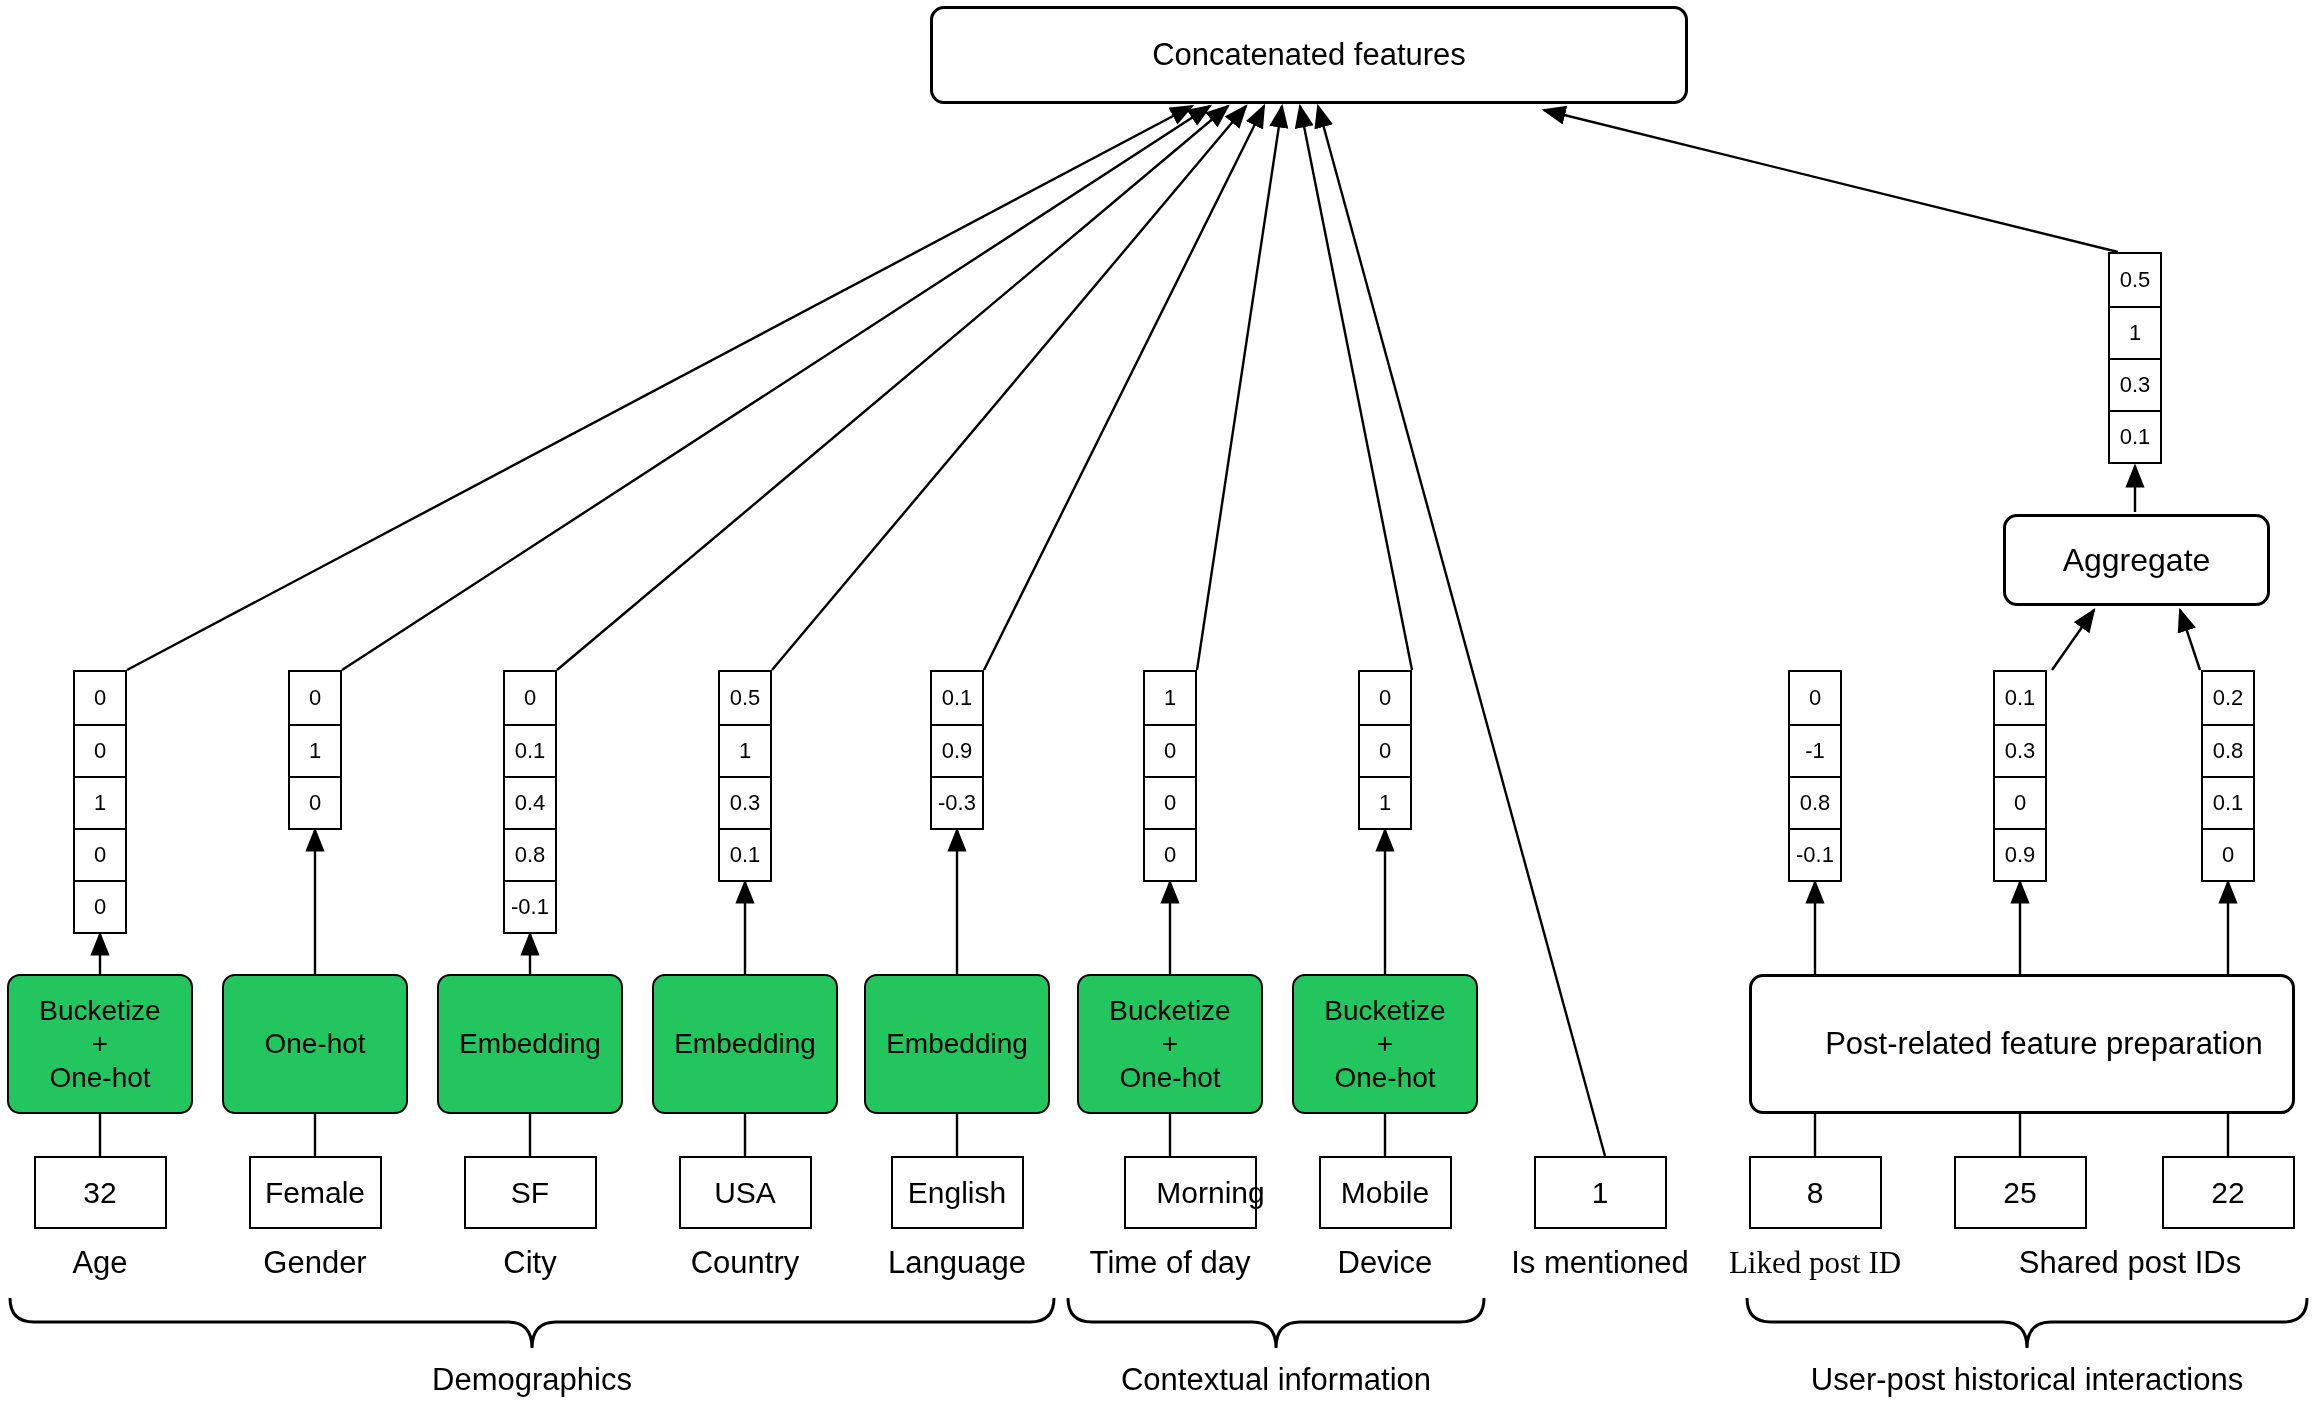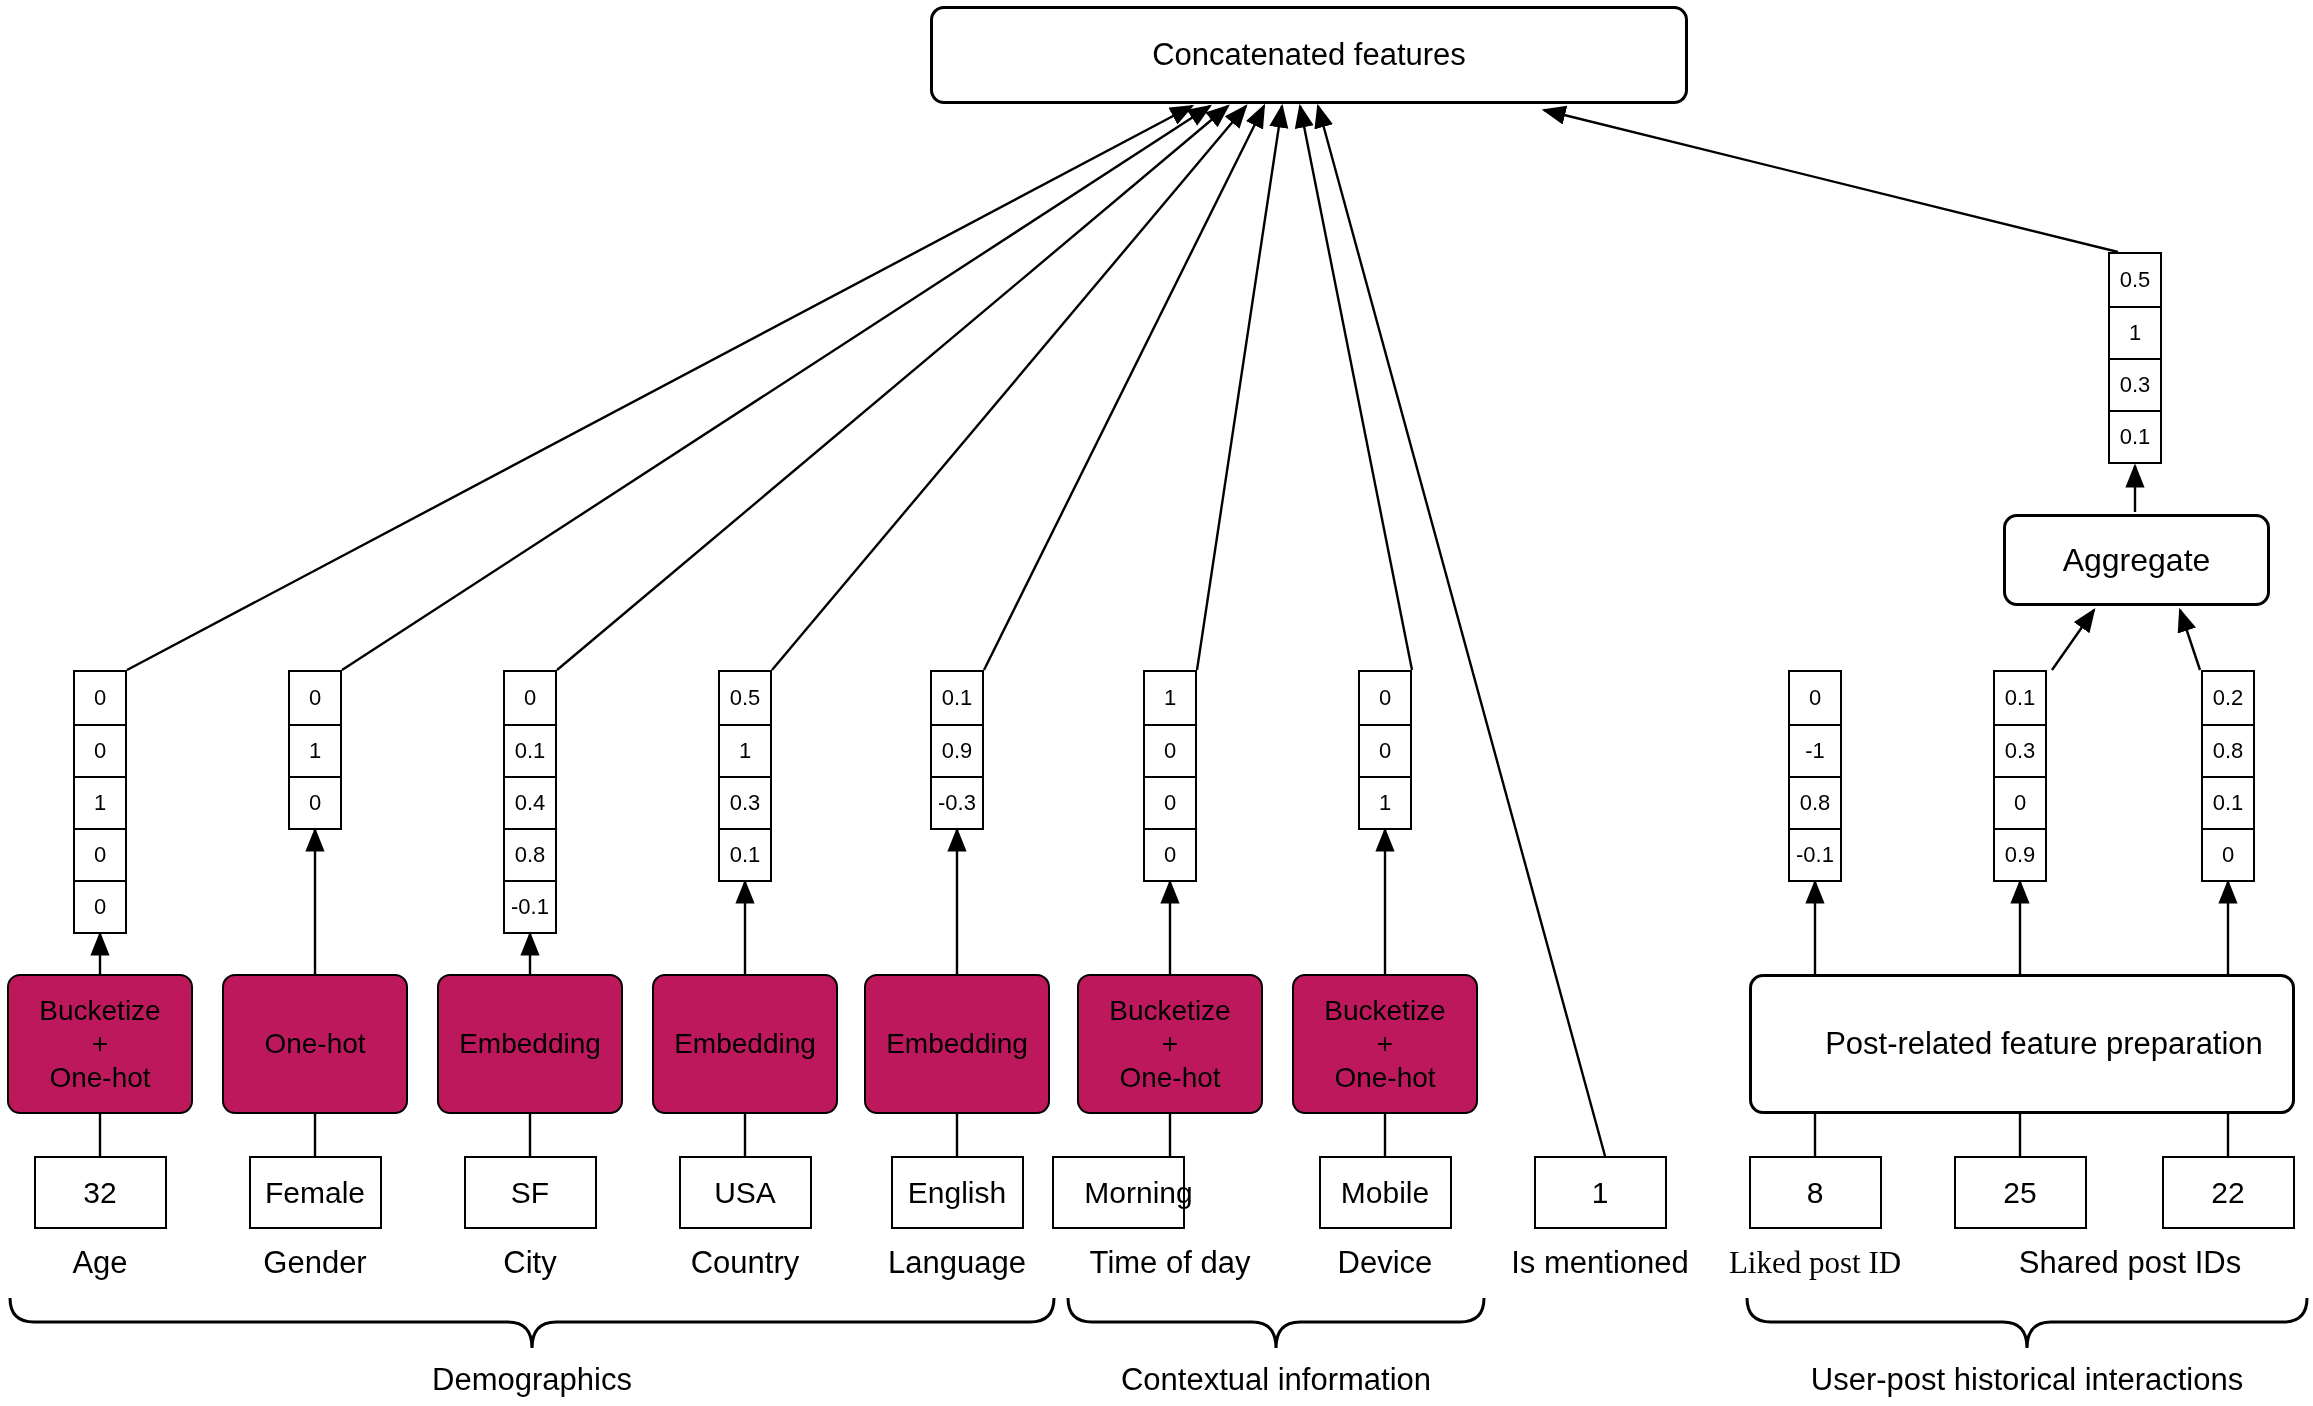--- a/index.html
+++ b/index.html
@@ -5,21 +5,21 @@
   html,body{margin:0;padding:0;background:#ffffff;}
   .stage{position:relative;width:2313px;height:1406px;background:#ffffff;
          font-family:"Liberation Sans",sans-serif;color:#000;overflow:hidden;}
   svg.wires{position:absolute;left:0;top:0;width:2313px;height:1406px;}
   .box{position:absolute;box-sizing:border-box;border:3px solid #000;border-radius:14px;
        background:#fff;display:flex;align-items:center;justify-content:center;text-align:center;}
   .concat{left:930px;top:6px;width:758px;height:98px;font-size:31px;}
   .agg{left:2003px;top:514px;width:267px;height:92px;font-size:32px;}
   .prep{left:1749px;top:974px;width:546px;height:140px;font-size:31px;padding-left:44px;}
   .tbox{position:absolute;box-sizing:border-box;border:2.6px solid #000;border-radius:13px;
-        background:#be185d;width:186px;height:140px;top:974px;display:flex;align-items:center;
+        background:#22c55e;width:186px;height:140px;top:974px;display:flex;align-items:center;
         justify-content:center;text-align:center;font-size:28px;line-height:1.18;white-space:pre-line;}
   .ibox{position:absolute;box-sizing:border-box;border:2.6px solid #000;background:#fff;
         width:133px;height:73px;top:1156px;display:flex;align-items:center;justify-content:center;
         font-size:30px;}
   .vec{position:absolute;box-sizing:border-box;border:2.4px solid #000;background:#fff;width:54px;}
   .vcell{box-sizing:border-box;height:52px;display:flex;align-items:center;justify-content:center;
          font-size:22px;border-top:2.4px solid #000;}
   .vcell:first-child{border-top:0;}
   .flabel{position:absolute;top:1245px;width:360px;text-align:center;font-size:31px;
           transform:translateX(-50%);}
@@ -134,21 +134,21 @@
       <div class="flabel" style="left: 957px;">Language</div>
       <div class="vec" style="left: 1143px; top: 670px;">
         <div class="vcell">1</div>
         <div class="vcell">0</div>
         <div class="vcell">0</div>
         <div class="vcell">0</div>
       </div>
       <div class="tbox" style="left: 1077px;">Bucketize
 +
 One-hot</div>
-      <div class="ibox" style="left: 1052px; padding-left: 40px;">Morning</div>
+      <div class="ibox" style="left: 1124px; padding-left: 40px;">Morning</div>
       <div class="flabel" style="left: 1170px;">Time of day</div>
       <div class="vec" style="left: 1358px; top: 670px;">
         <div class="vcell">0</div>
         <div class="vcell">0</div>
         <div class="vcell">1</div>
       </div>
       <div class="tbox" style="left: 1292px;">Bucketize
 +
 One-hot</div>
       <div class="ibox" style="left: 1318.5px;">Mobile</div>

